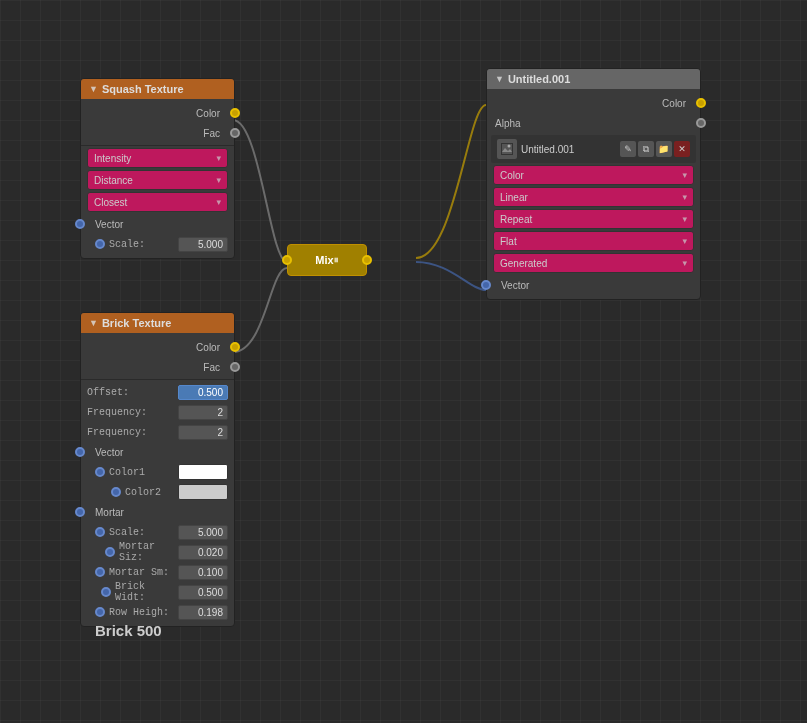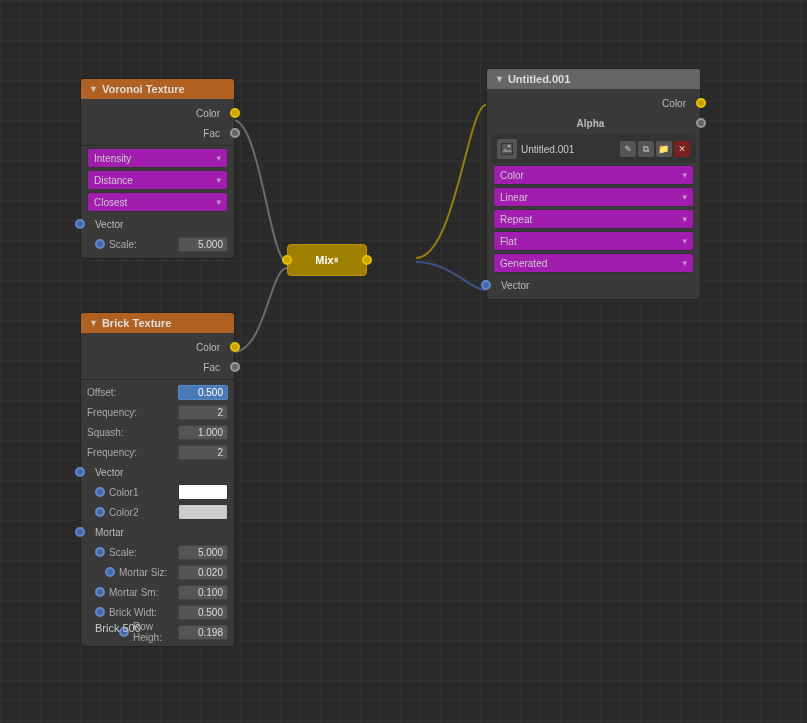--- a/index.html
+++ b/index.html
@@ -96,21 +96,21 @@
     }
 
     
     .dropdown-row {
       margin: 2px 6px;
       position: relative;
     }
 
     .dropdown-btn {
       width: 100%;
-      background: #a21caf;
+      background: #be185d;
       border: 1px solid #333;
       border-radius: 3px;
       color: #ccc;
       font-size: 10px;
       padding: 2px 6px;
       text-align: left;
       display: flex;
       justify-content: space-between;
       align-items: center;
       cursor: pointer;
@@ -129,20 +129,21 @@
       align-items: center;
       padding: 1px 6px;
       height: 20px;
       gap: 4px;
     }
 
     .field-label {
       font-size: 10px;
       color: #aaa;
       flex: 1;
+      font-family: Liberation Mono, monospace;
     }
 
     .field-value {
       font-size: 10px;
       color: #ddd;
       background: #555;
       border: 1px solid #444;
       border-radius: 2px;
       padding: 1px 4px;
       min-width: 50px;
@@ -240,42 +241,43 @@
     .icon-btn.close { background: #7a2020; }
 
     .divider {
       height: 1px;
       background: #2a2a2a;
       margin: 2px 0;
     }
 
     .brick-500-label {
       position: absolute;
-      font-size: 11px;
+      font-size: 15px;
       color: #ccc;
+      font-weight: bold;
     }
   </style>
 </head>
 <body>
 
 <svg class="connections-svg">
 
   <path d="M 233 120 C 260 120, 270 262, 287 262" stroke="#888" stroke-width="2" fill="none" opacity="0.7"></path>
 
   <path d="M 233 352 C 265 352, 270 268, 287 268" stroke="#888" stroke-width="2" fill="none" opacity="0.7"></path>
 
   <path d="M 416 262 C 450 262, 470 290, 486 290" stroke="#4466aa" stroke-width="2" fill="none" opacity="0.7"></path>
 
   <path d="M 416 258 C 455 258, 468 105, 486 105" stroke="#c8a000" stroke-width="2" fill="none" opacity="0.7"></path>
 </svg>
 
 <div class="node" style="left:80px; top:78px; width:155px;">
   <div class="node-header header-orange">
     <span class="node-header-arrow">▼</span>
-    <span>Voronoi Texture</span>
+    <span>Squash Texture</span>
   </div>
   <div class="node-body">
 
     <div class="socket-row" style="justify-content:flex-end; padding-right:14px;">
       <span class="socket-label">Color</span>
       <div class="socket-dot right yellow"></div>
     </div>
 
     <div class="socket-row" style="justify-content:flex-end; padding-right:14px;">
       <span class="socket-label">Fac</span>
@@ -332,42 +334,38 @@
     <div class="field-row">
       <span class="field-label">Offset:</span>
       <span class="field-value highlighted">0.500</span>
     </div>
 
     <div class="field-row">
       <span class="field-label">Frequency:</span>
       <span class="field-value">2</span>
     </div>
 
-    <div class="field-row">
-      <span class="field-label">Squash:</span>
-      <span class="field-value">1.000</span>
-    </div>
 
     <div class="field-row">
       <span class="field-label">Frequency:</span>
       <span class="field-value">2</span>
     </div>
 
     <div class="socket-row left-socket" style="padding-left:14px;">
       <div class="socket-dot left blue-dot"></div>
       <span class="socket-label">Vector</span>
     </div>
 
     <div class="field-row" style="padding-left:14px;">
       <div class="socket-dot left blue-dot" style="position:relative; left:auto; top:auto; transform:none; flex-shrink:0;"></div>
       <span class="field-label">Color1</span>
       <div class="color-swatch" style="background:#fff;"></div>
     </div>
 
-    <div class="field-row" style="padding-left:14px;">
+    <div class="field-row" style="padding-left:30px;">
       <div class="socket-dot left blue-dot" style="position:relative; left:auto; top:auto; transform:none; flex-shrink:0;"></div>
       <span class="field-label">Color2</span>
       <div class="color-swatch" style="background:#ccc;"></div>
     </div>
 
     <div class="socket-row left-socket" style="padding-left:14px;text-align:right;">
       <div class="socket-dot left blue-dot"></div>
       <span class="socket-label">Mortar</span>
     </div>
 
@@ -383,27 +381,27 @@
       <span class="field-value">0.020</span>
     </div>
 
     <div class="field-row" style="padding-left:14px;">
       <div class="socket-dot left blue-dot" style="position:relative; left:auto; top:auto; transform:none; flex-shrink:0;"></div>
       <span class="field-label">Mortar Sm:</span>
       <span class="field-value">0.100</span>
     </div>
 
 
-    <div class="field-row" style="padding-left:14px;">
+    <div class="field-row" style="padding-left:20px;">
       <div class="socket-dot left blue-dot" style="position:relative; left:auto; top:auto; transform:none; flex-shrink:0;"></div>
       <span class="field-label">Brick Widt:</span>
       <span class="field-value">0.500</span>
     </div>
 
-    <div class="field-row" style="padding-left:14px;margin-left:24px;">
+    <div class="field-row" style="padding-left:14px;">
       <div class="socket-dot left blue-dot" style="position:relative; left:auto; top:auto; transform:none; flex-shrink:0;"></div>
       <span class="field-label">Row Heigh:</span>
       <span class="field-value">0.198</span>
     </div>
   </div>
 </div>
 
 <div class="mix-node" style="left:287px; top:244px;">
 
   <div class="socket-dot left yellow" style="position:absolute; left:-6px; top:50%; transform:translateY(-50%);"></div>
@@ -419,21 +417,21 @@
     <span class="node-header-arrow">▼</span>
     <span>Untitled.001</span>
   </div>
   <div class="node-body">
 
     <div class="socket-row" style="justify-content:flex-end; padding-right:14px;">
       <span class="socket-label">Color</span>
       <div class="socket-dot right yellow"></div>
     </div>
 
-    <div class="socket-row" style="justify-content:center; padding-right:14px;font-weight:bold;">
+    <div class="socket-row" style="justify-content:flex-start; padding-right:14px;">
       <span class="socket-label">Alpha</span>
       <div class="socket-dot right gray"></div>
     </div>
 
     <div class="image-preview-row">
       <div class="image-icon">
         <svg width="12" height="12" viewBox="0 0 12 12">
           <rect width="12" height="12" fill="#333"></rect>
           <rect x="1" y="1" width="10" height="10" fill="#555"></rect>
           <polygon points="1,9 4,5 7,8 9,6 11,9" fill="#888"></polygon>

